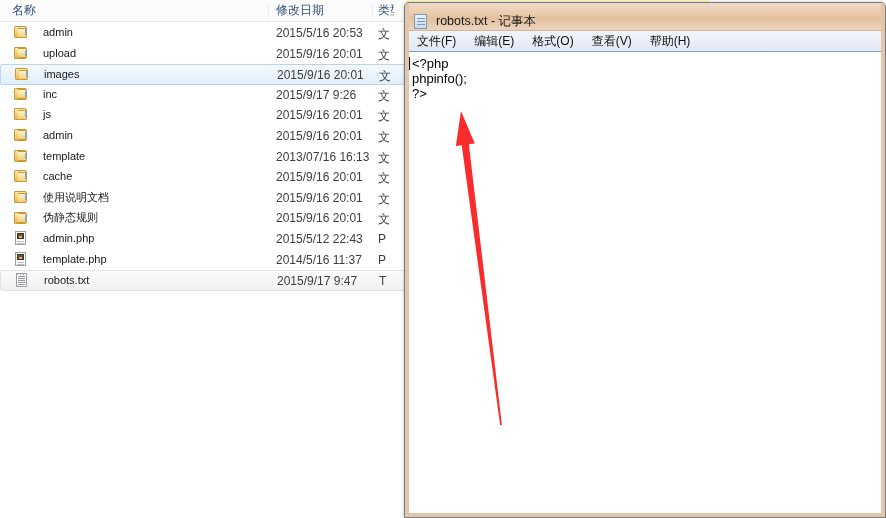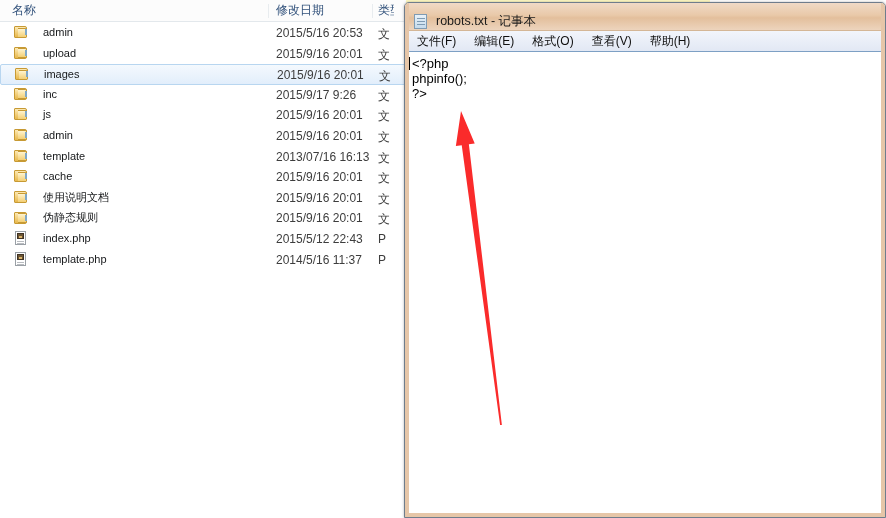--- a/index.html
+++ b/index.html
@@ -458,37 +458,49 @@
           <div class="cell-type">文</div>
         </div>
         <div class="row">
           <div class="cell-name">
             <span class="icon icon-php">
               <span class="doc"></span>
               <span class="thumb"></span>
               <span class="l1"></span>
               <span class="l2"></span>
             </span>
-            <span>index.php</span>
+            <span>admin.php</span>
           </div>
           <div class="cell-date">2015/5/12 22:43</div>
           <div class="cell-type">P</div>
         </div>
         <div class="row">
           <div class="cell-name">
             <span class="icon icon-php">
               <span class="doc"></span>
               <span class="thumb"></span>
               <span class="l1"></span>
               <span class="l2"></span>
             </span>
             <span>template.php</span>
           </div>
           <div class="cell-date">2014/5/16 11:37</div>
           <div class="cell-type">P</div>
+        </div>
+        <div class="row selected">
+          <div class="cell-name">
+            <span class="icon icon-txt">
+              <span class="doc"></span>
+              <span class="lines"></span>
+              <span class="rings"></span>
+            </span>
+            <span>robots.txt</span>
+          </div>
+          <div class="cell-date">2015/9/17 9:47</div>
+          <div class="cell-type">T</div>
         </div>
       </div>
   </div>
 
   <div id="notepad">
 
     <div class="np-titlebar">
       <span class="np-title-icon">
         <span class="pad"></span>
         <span class="pad-lines"></span>

